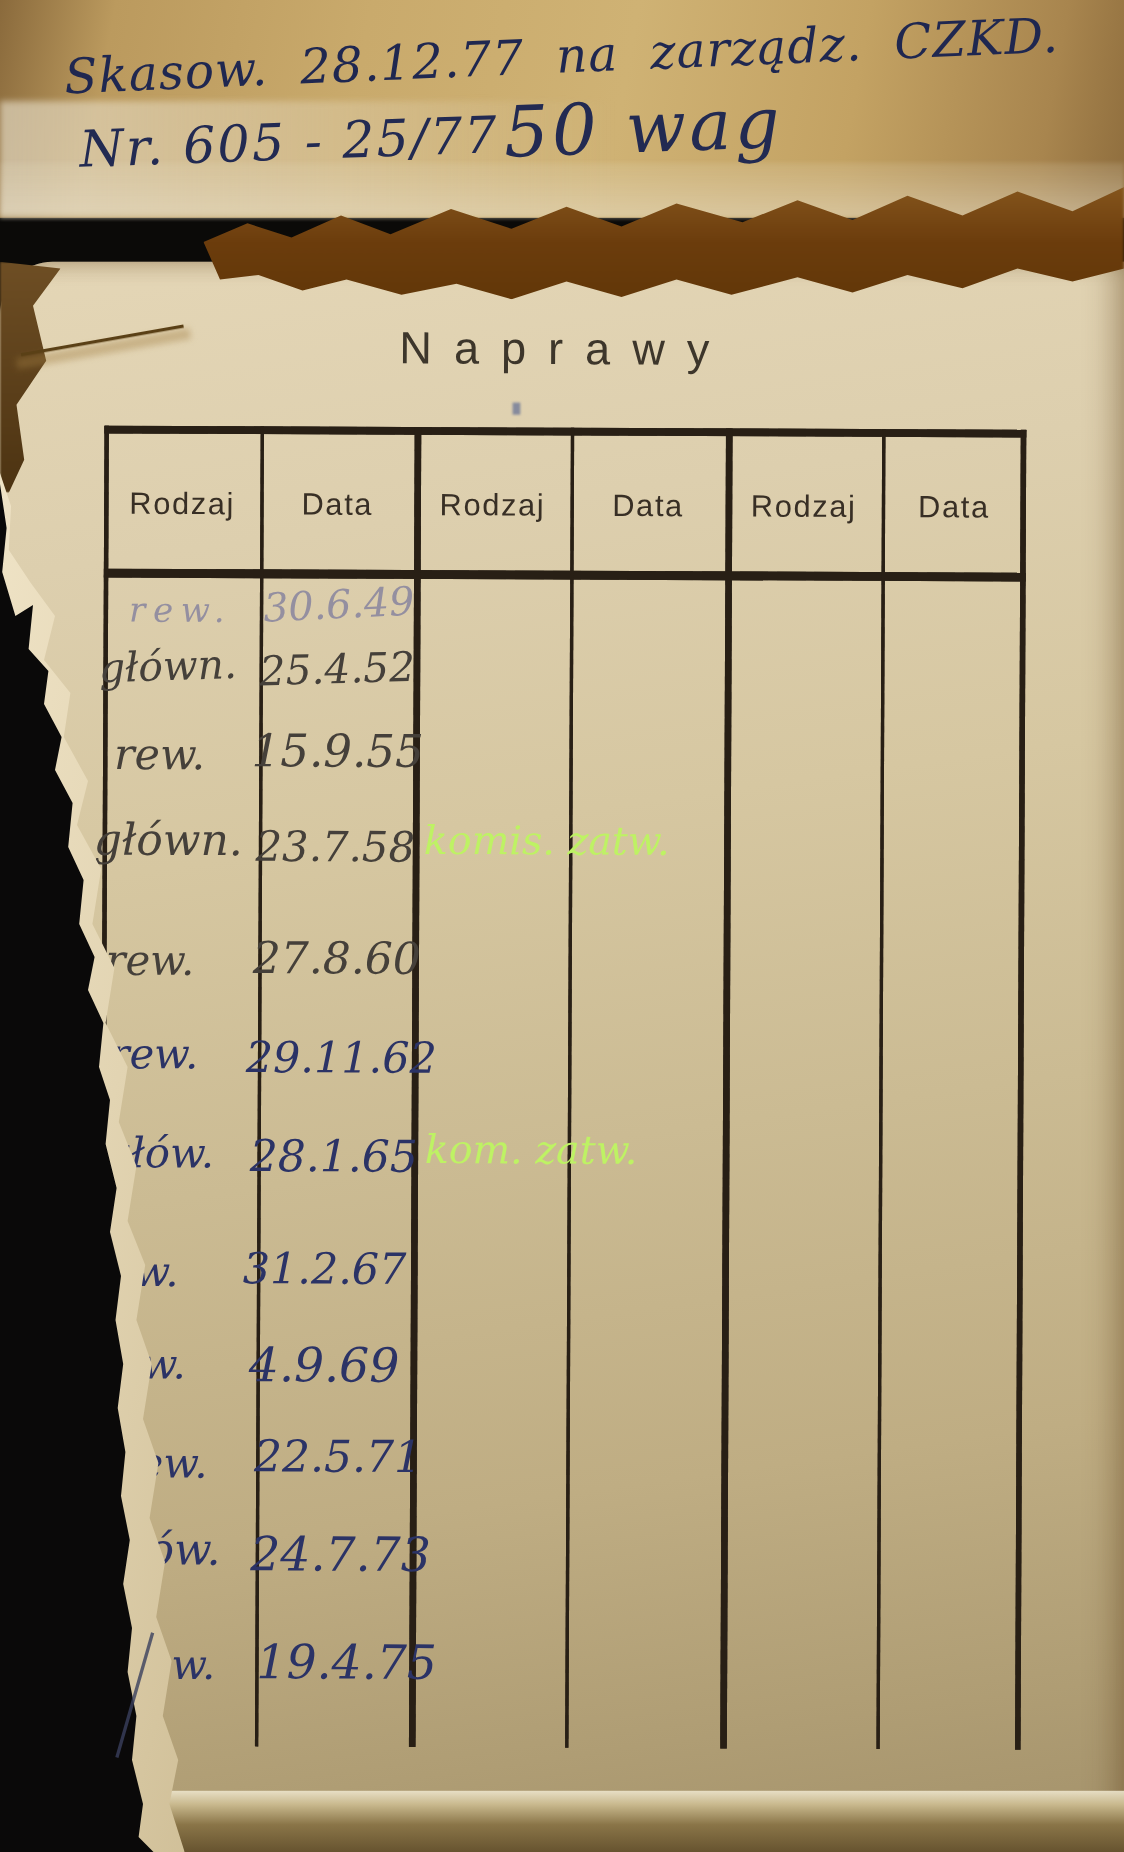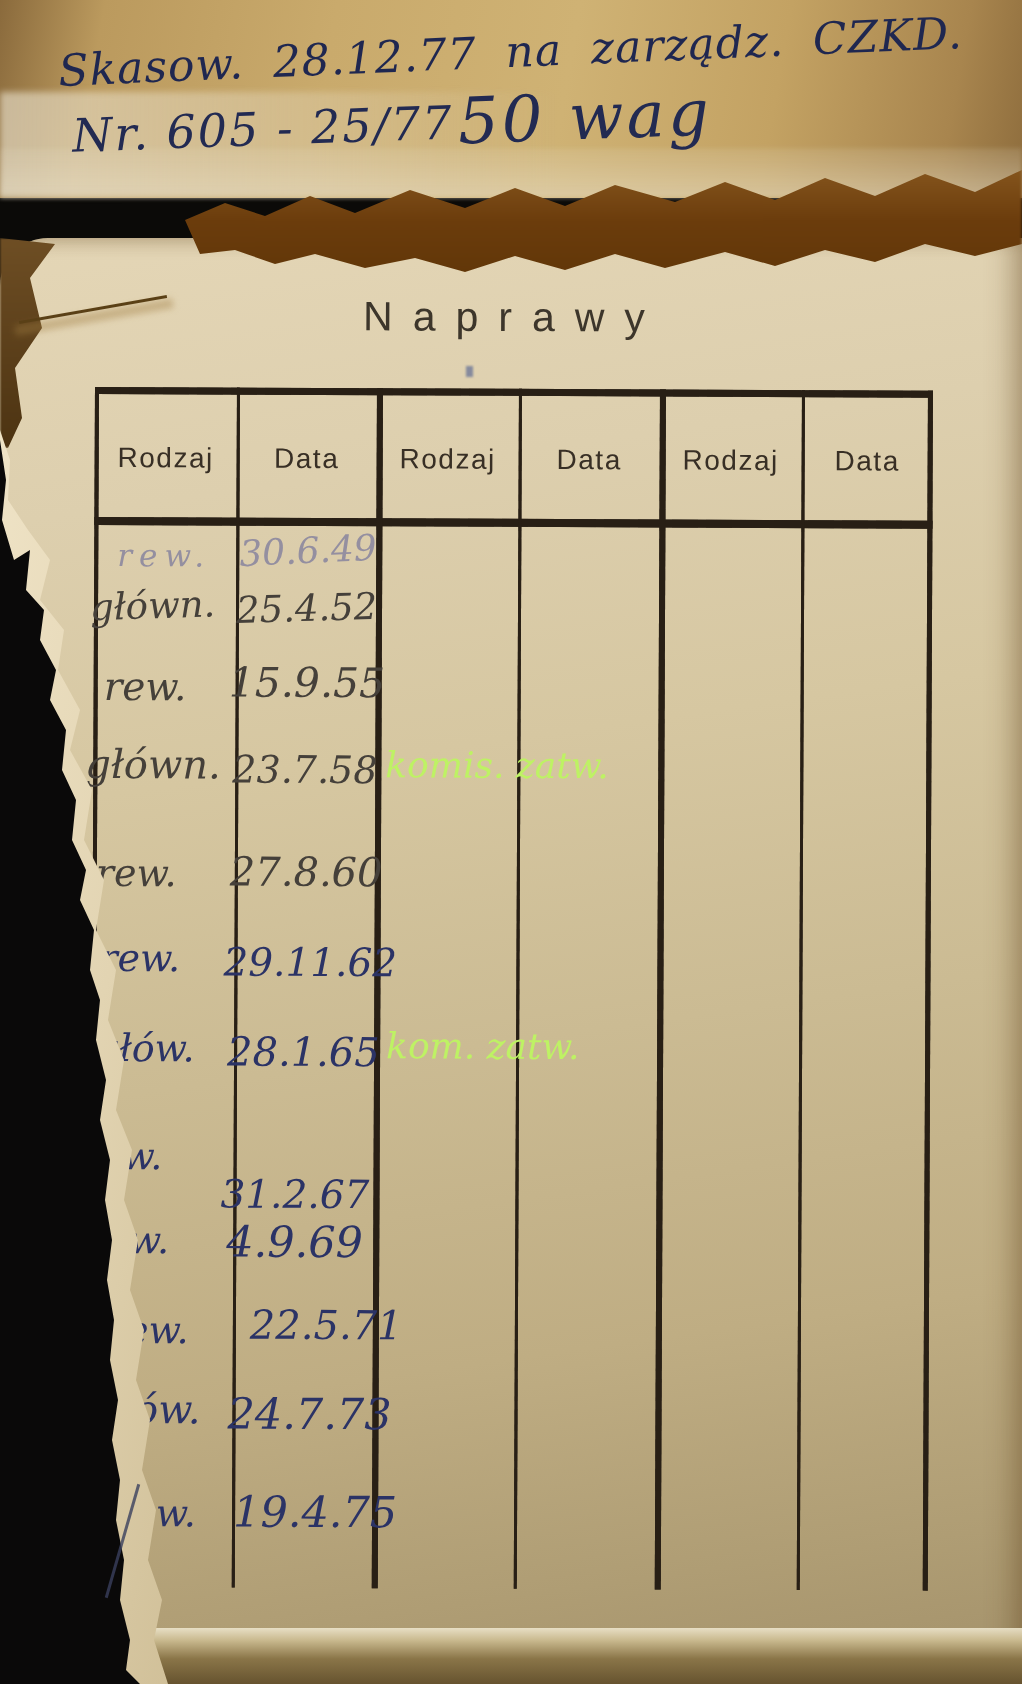--- a/index.html
+++ b/index.html
@@ -132,29 +132,29 @@
       <span class="entry hand" style="left: 7px; top: 549px; font-size: 38px; color: rgb(43, 51, 102);">rew.</span>
       <span class="entry hand" style="left: 131px; top: 552px; font-size: 39px; color: rgb(43, 51, 102);">29.11.62</span>
     </div>
     <div>
       <span class="entry hand" style="left: 3px; top: 639px; font-size: 38px; color: rgb(43, 51, 102);">głów.</span>
       <span class="entry hand" style="left: 135px; top: 641px; font-size: 40px; color: rgb(43, 51, 102);">28.1.65</span>
       <span class="entry hand ink-note" style="left:294px;top:637px;font-size:36px;">kom. zatw.</span>
     </div>
     <div>
       <span class="entry hand" style="left: -10px; top: 747px; font-size: 38px; color: rgb(43, 51, 102);">rew.</span>
-      <span class="entry hand" style="left: 129px; top: 744px; font-size: 39px; color: rgb(43, 51, 102); margin-top: 40px;">31.2.67</span>
+      <span class="entry hand" style="left: 129px; top: 744px; font-size: 39px; color: rgb(43, 51, 102);">31.2.67</span>
     </div>
     <div>
       <span class="entry hand" style="left: -3px; top: 831px; font-size: 38px; color: rgb(43, 51, 102);">rew.</span>
       <span class="entry hand" style="left: 135px; top: 829px; font-size: 43px; color: rgb(43, 51, 102);">4.9.69</span>
     </div>
     <div>
       <span class="entry hand" style="left: 17px; top: 921px; font-size: 38px; color: rgb(43, 51, 102);">rew.</span>
-      <span class="entry hand" style="left: 140px; top: 914px; font-size: 40px; color: rgb(43, 51, 102); margin-left: 19px;">22.5.71</span>
+      <span class="entry hand" style="left: 140px; top: 914px; font-size: 40px; color: rgb(43, 51, 102);">22.5.71</span>
     </div>
     <div>
       <span class="entry hand" style="left: 5px; top: 999px; font-size: 40px; color: rgb(43, 51, 102);">głów.</span>
       <span class="entry hand" style="left: 137px; top: 1001px; font-size: 43px; color: rgb(43, 51, 102);">24.7.73</span>
     </div>
     <div>
       <span class="entry hand" style="left: 25px; top: 1104px; font-size: 38px; color: rgb(43, 51, 102);">rew.</span>
       <span class="entry hand" style="left: 143px; top: 1099px; font-size: 43px; color: rgb(43, 51, 102);">19.4.75</span>
     </div>
   </div>

